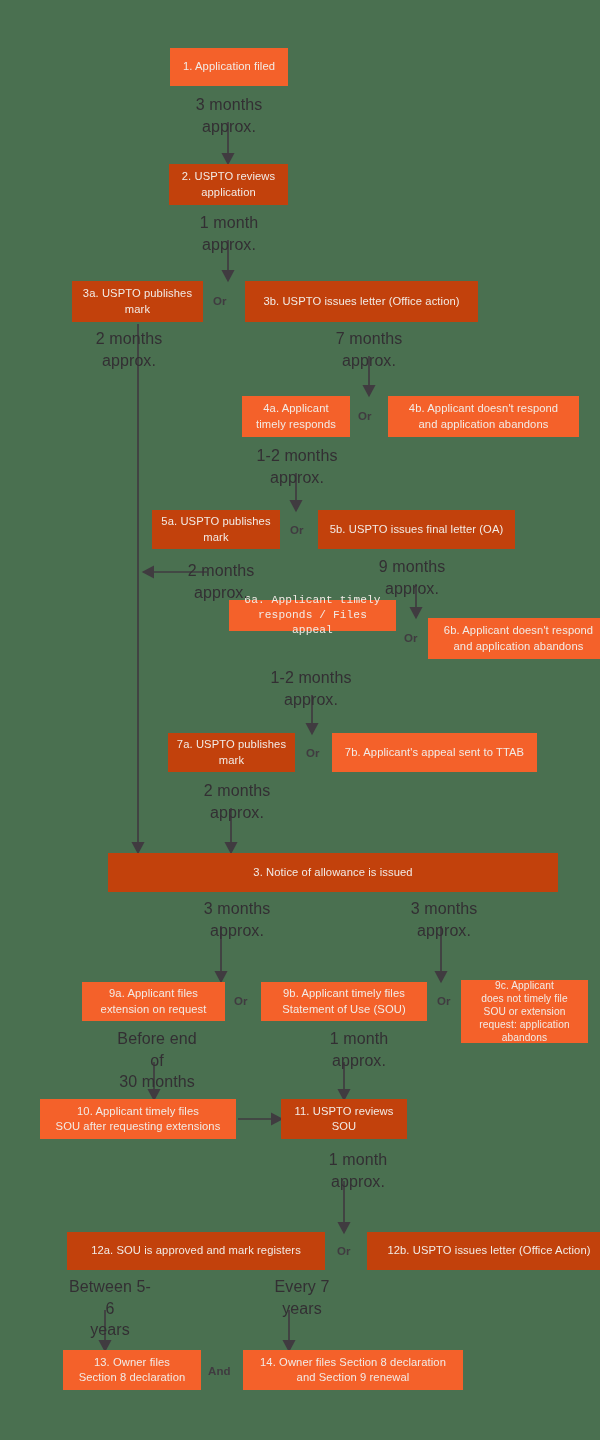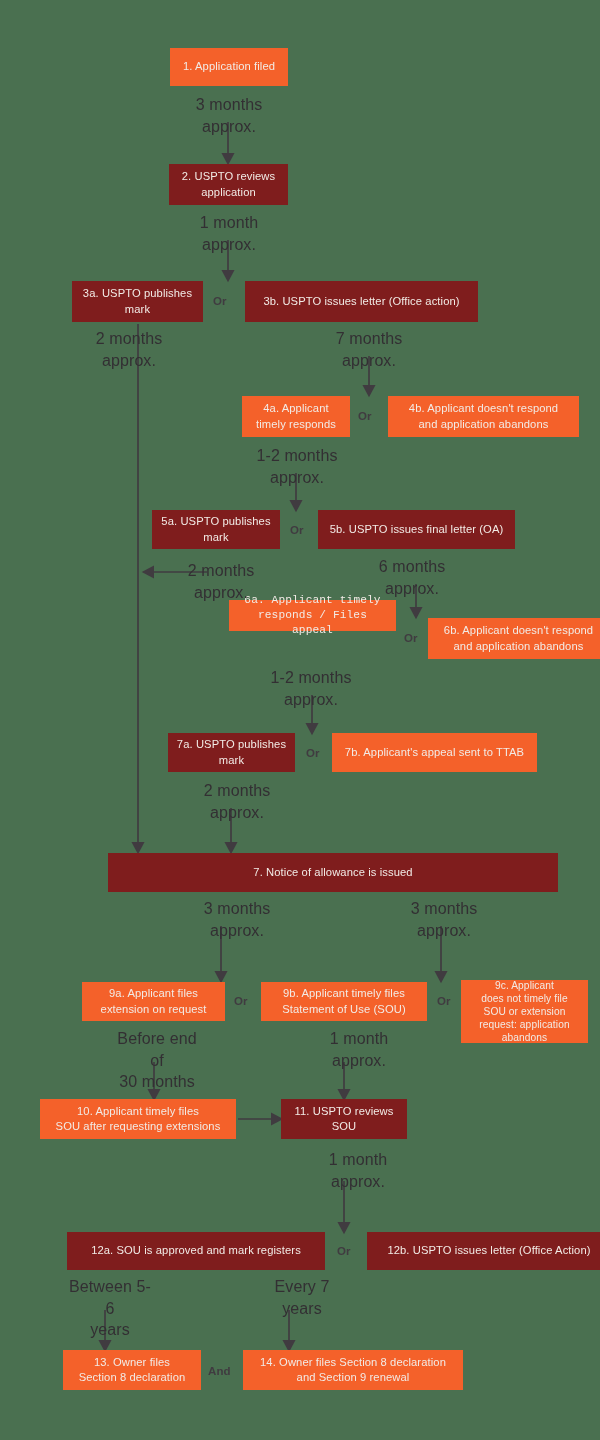--- a/index.html
+++ b/index.html
@@ -26,21 +26,21 @@
     align-items: center;
     justify-content: center;
     text-align: center;
     color: #f2ebe6;
     font-size: 11.2px;
     line-height: 1.35;
     padding: 3px 6px;
     letter-spacing: 0.1px;
   }
   .node.orange { background: #f4612a; }
-  .node.gray   { background: #7f1d1d; }
+  .node.gray   { background: #c2410c; }
 
   .conn {
     position: absolute;
     color: #403b40;
     font-size: 11.5px;
     line-height: 1.3;
     text-align: center;
     font-weight: bold;
     letter-spacing: 0.1px;
   }
@@ -119,21 +119,21 @@
   <div class="node gray" style="left:45px;top:281px;width:131px;height:41px;">3a. USPTO publishes<br>mark</div>
   <div class="node gray" style="left:218px;top:281px;width:233px;height:41px;">3b. USPTO issues  letter (Office action)</div>
   <div class="node orange" style="left:215px;top:396px;width:108px;height:41px;">4a. Applicant<br>timely responds</div>
   <div class="node orange" style="left:361px;top:396px;width:191px;height:41px;">4b. Applicant doesn't respond<br>and application abandons</div>
   <div class="node gray" style="left:125px;top:510px;width:128px;height:39px;">5a. USPTO publishes<br>mark</div>
   <div class="node gray" style="left:291px;top:510px;width:197px;height:39px;">5b. USPTO issues final letter (OA)</div>
   <div class="node orange" style="left:202px;top:600px;width:167px;height:31px;font-family:Liberation Mono, monospace;">6a. Applicant timely<br>responds / Files appeal</div>
   <div class="node orange" style="left:401px;top:618px;width:181px;height:41px;">6b. Applicant doesn't respond<br>and application abandons</div>
   <div class="node gray" style="left:141px;top:733px;width:127px;height:39px;">7a. USPTO publishes<br>mark</div>
   <div class="node orange" style="left:305px;top:733px;width:205px;height:39px;">7b. Applicant's appeal sent to TTAB</div>
-  <div class="node gray" style="left:81px;top:853px;width:450px;height:39px;">7. Notice of allowance is issued</div>
+  <div class="node gray" style="left:81px;top:853px;width:450px;height:39px;">3. Notice of allowance is issued</div>
   <div class="node orange" style="left:55px;top:982px;width:143px;height:39px;">9a. Applicant files<br>extension on request</div>
   <div class="node orange" style="left:234px;top:982px;width:166px;height:39px;">9b. Applicant  timely files<br>Statement of Use  (SOU)</div>
   <div class="node orange" style="left:434px;top:980px;width:127px;height:63px;font-size:10.2px;line-height:1.28;">9c. Applicant<br>does not timely file<br>SOU or extension<br>request: application<br>abandons</div>
   <div class="node orange" style="left:13px;top:1099px;width:196px;height:40px;">10. Applicant  timely files<br>SOU after requesting extensions</div>
   <div class="node gray" style="left:254px;top:1099px;width:126px;height:40px;">11. USPTO reviews<br>SOU</div>
   <div class="node gray" style="left:40px;top:1232px;width:258px;height:38px;">12a. SOU is approved and mark registers</div>
   <div class="node gray" style="left:340px;top:1232px;width:244px;height:38px;">12b. USPTO issues letter (Office Action)</div>
   <div class="node orange" style="left:36px;top:1350px;width:138px;height:40px;">13. Owner files<br>Section 8 declaration</div>
   <div class="node orange" style="left:216px;top:1350px;width:220px;height:40px;">14. Owner files Section 8 declaration<br>and Section 9 renewal</div>
 
@@ -152,21 +152,21 @@
   <div class="timelabel" style="left:163px;top:212px;width:78px;">1 month
 approx.</div>
   <div class="timelabel" style="left:63px;top:328px;width:78px;">2 months
 approx.</div>
   <div class="timelabel" style="left:302px;top:328px;width:80px;">7 months
 approx.</div>
   <div class="timelabel" style="left:229px;top:445px;width:82px;">1-2 months
 approx.</div>
   <div class="timelabel" style="left:155px;top:560px;width:78px;">2 months
 approx.</div>
-  <div class="timelabel" style="left:345px;top:556px;width:80px;">6 months
+  <div class="timelabel" style="left:345px;top:556px;width:80px;">9 months
 approx.</div>
   <div class="timelabel" style="left:243px;top:667px;width:82px;">1-2 months
 approx.</div>
   <div class="timelabel" style="left:171px;top:780px;width:78px;">2 months
 approx.</div>
   <div class="timelabel" style="left:171px;top:898px;width:78px;">3 months
 approx.</div>
   <div class="timelabel" style="left:378px;top:898px;width:78px;">3 months
 approx.</div>
   <div class="timelabel" style="left:85px;top:1028px;width:90px;">Before end of

